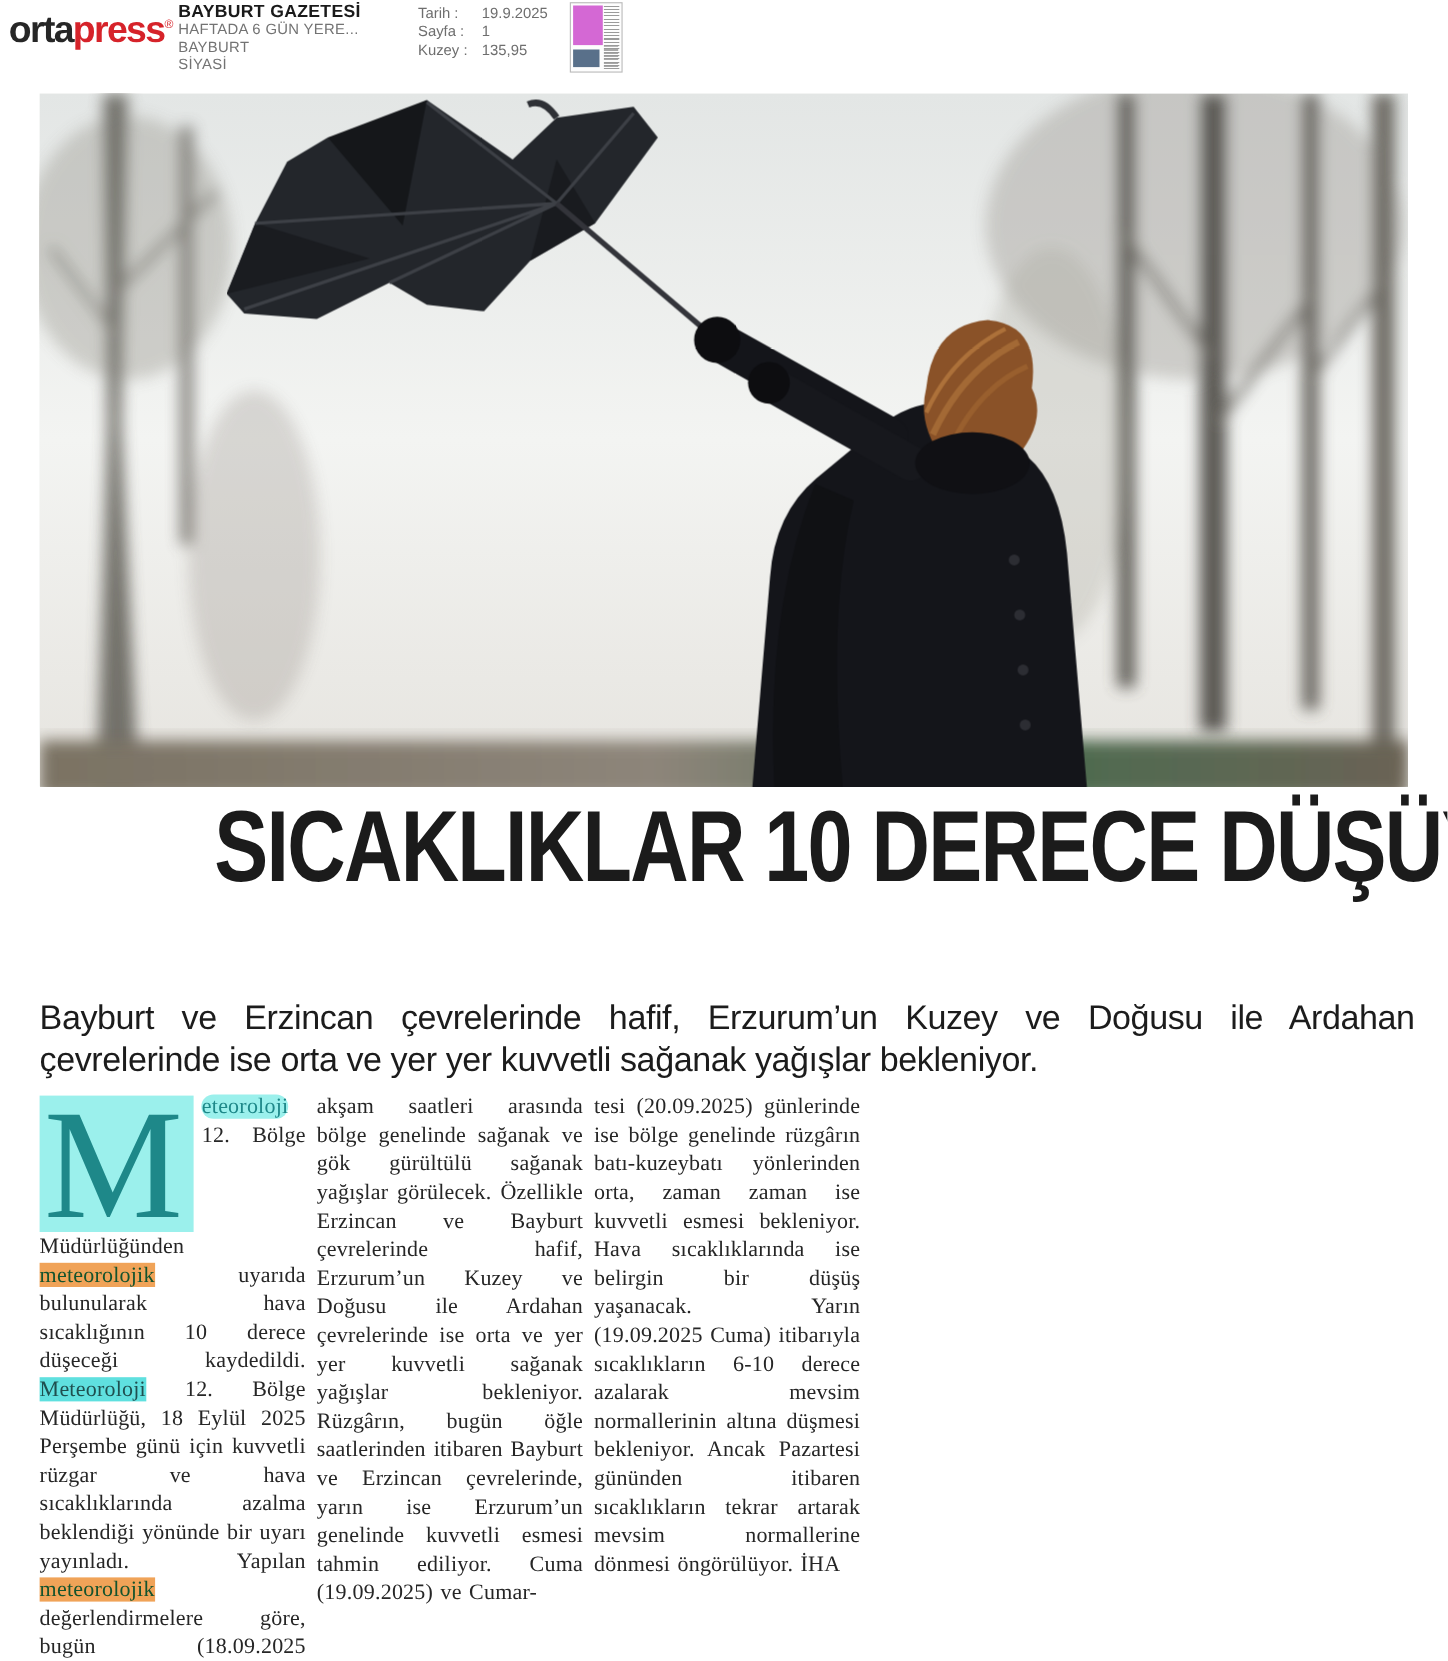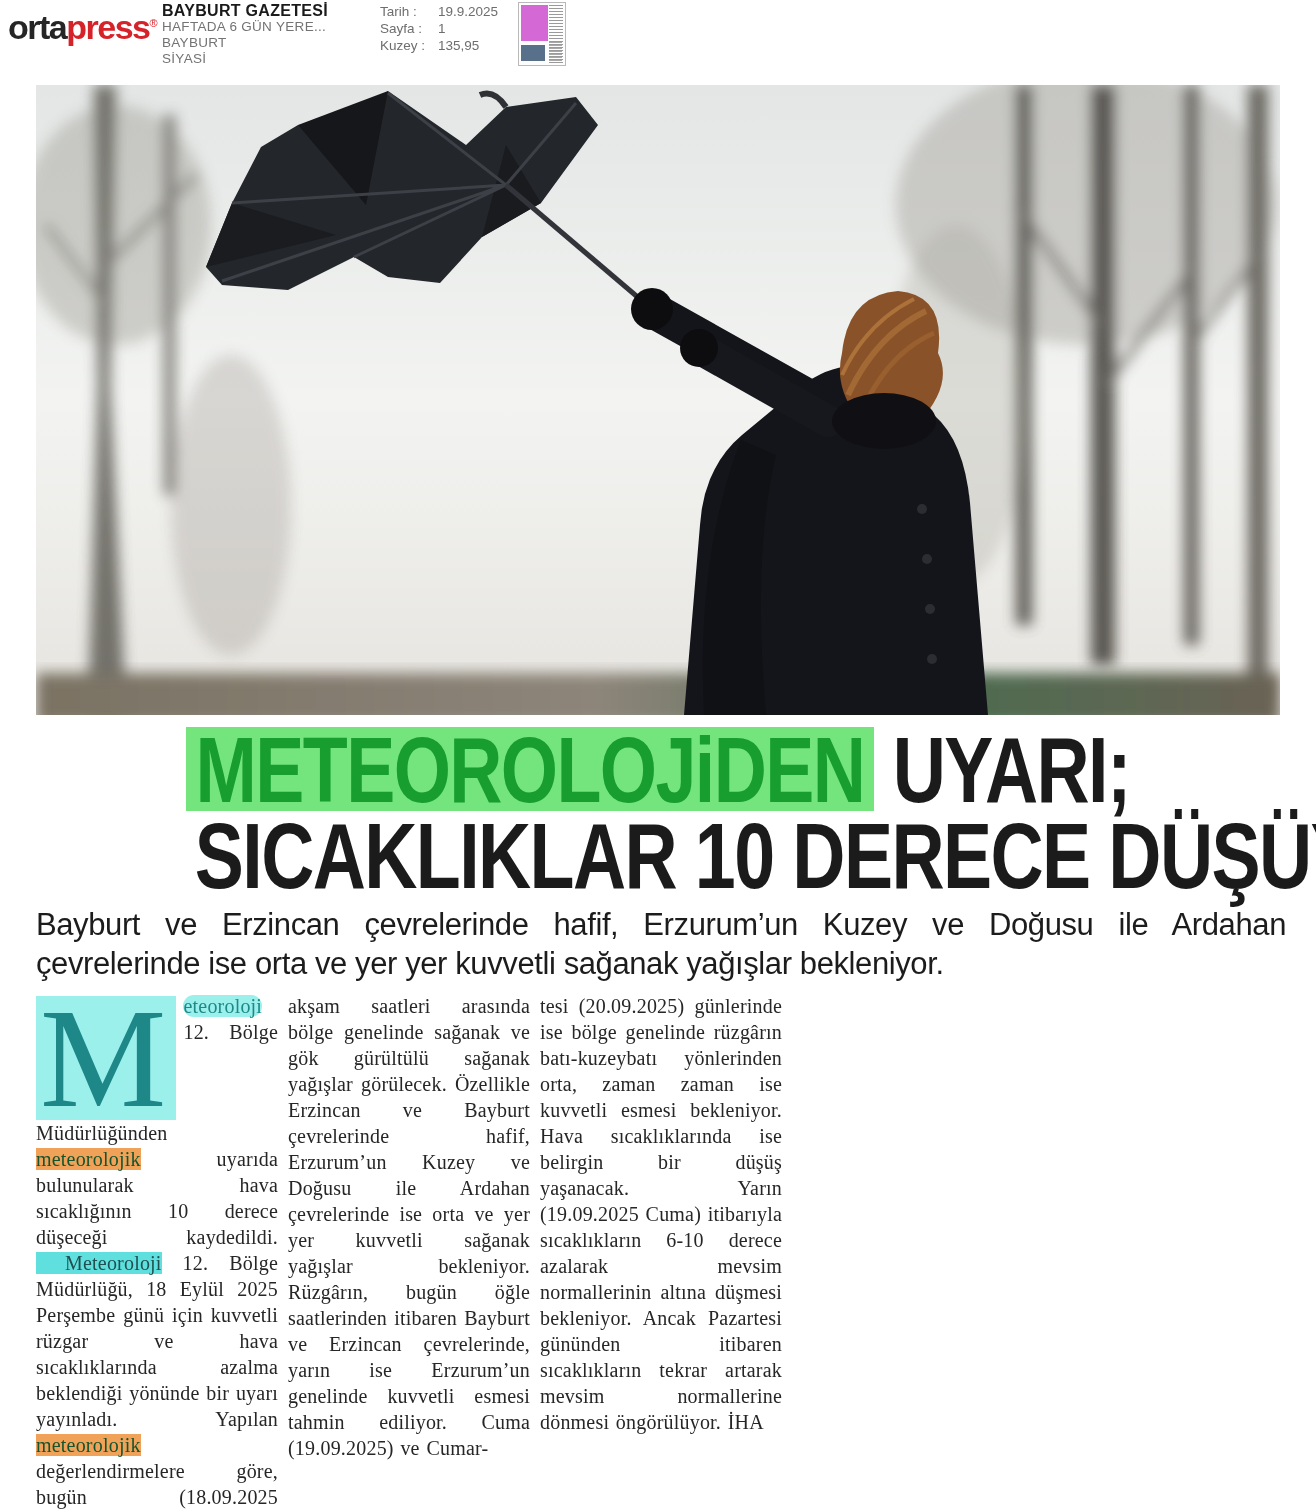--- a/index.html
+++ b/index.html
@@ -42,21 +42,21 @@
       font-weight:400; font-size:31px; line-height:39px; letter-spacing:-.4px;
       color:#1c1c1c; text-align:justify; }
   
   .body-cols { position:absolute; left:36px; top:993px; width:746px; display:flex; gap:10px; }
   .col { width:242px; font-family:"Liberation Serif", serif; font-size:20px; line-height:26px;
       color:#262626; text-align:justify; letter-spacing:.2px; word-spacing:1.5px; }
   .dropcap { float:left; font-family:"Liberation Serif", serif; font-weight:400;
       font-size:142px; line-height:100px; padding:12px 10px 12px 4px; margin:3px 7px 0 0;
       background:#9bf0ec; color:#1e8889; }
   .hl-cyanlight { background:#9bf0ec; color:#1e8889;border-radius:11px; }
-  .hl-cyan { background:#5fe0df; color:#1f4f4f;padding-left:29px; }
+  .hl-cyan { background:#5fe0df; color:#1f4f4f; }
   .hl-orange { background:#f0a358; color:#14532d; }
 </style>
 </head>
 <body>
 
 <div class="page">
 
   <header class="topbar">
     <div class="logo">
       <span class="logo-inter">orta</span><span class="logo-press">press</span><span class="logo-reg">®</span>
@@ -161,21 +161,20 @@
         <ellipse cx="848" cy="336" rx="52" ry="28" fill="#101014"></ellipse>
         <circle cx="886" cy="424" r="5" fill="#2c2d33"></circle>
         <circle cx="891" cy="474" r="5" fill="#2c2d33"></circle>
         <circle cx="894" cy="524" r="5" fill="#2c2d33"></circle>
         <circle cx="896" cy="574" r="5" fill="#2c2d33"></circle>
       </g>
     </svg>
   </figure>
 
   <div class="headline">
-    <div class="h-line"><span class="condense"><span class="hl-green">METEOROLOJiDEN</span><span> UYARI;</span></span></div>
     <div class="h-line"><span class="condense">SICAKLIKLAR 10 DERECE DÜŞÜYOR</span></div>
   </div>
 
   <p class="subhead">Bayburt ve Erzincan çevrelerinde hafif, Erzurum’un Kuzey ve Doğusu ile Ardahan çevrelerinde ise orta ve yer yer kuvvetli sağanak yağışlar bekleniyor.</p>
 
   <div class="body-cols">
     <div class="col">
       <span class="dropcap">M</span><span><span class="hl-cyanlight">eteoroloji</span><span> 12. Bölge Müdürlüğünden </span><span class="hl-orange">meteorolojik</span><span> uyarıda bulunularak hava sıcaklığının 10 derece düşeceği kaydedildi. </span><span class="hl-cyan">Meteoroloji</span><span> 12. Bölge Müdürlüğü, 18 Eylül 2025 Perşembe günü için kuvvetli rüzgar ve hava sıcaklıklarında azalma beklendiği yönünde bir uyarı yayınladı. Yapılan </span><span class="hl-orange">meteorolojik</span><span> değerlendirmelere göre, bugün (18.09.2025 Perşembe) gece saatleri ile yarın</span></span>
     </div>
     <div class="col">

